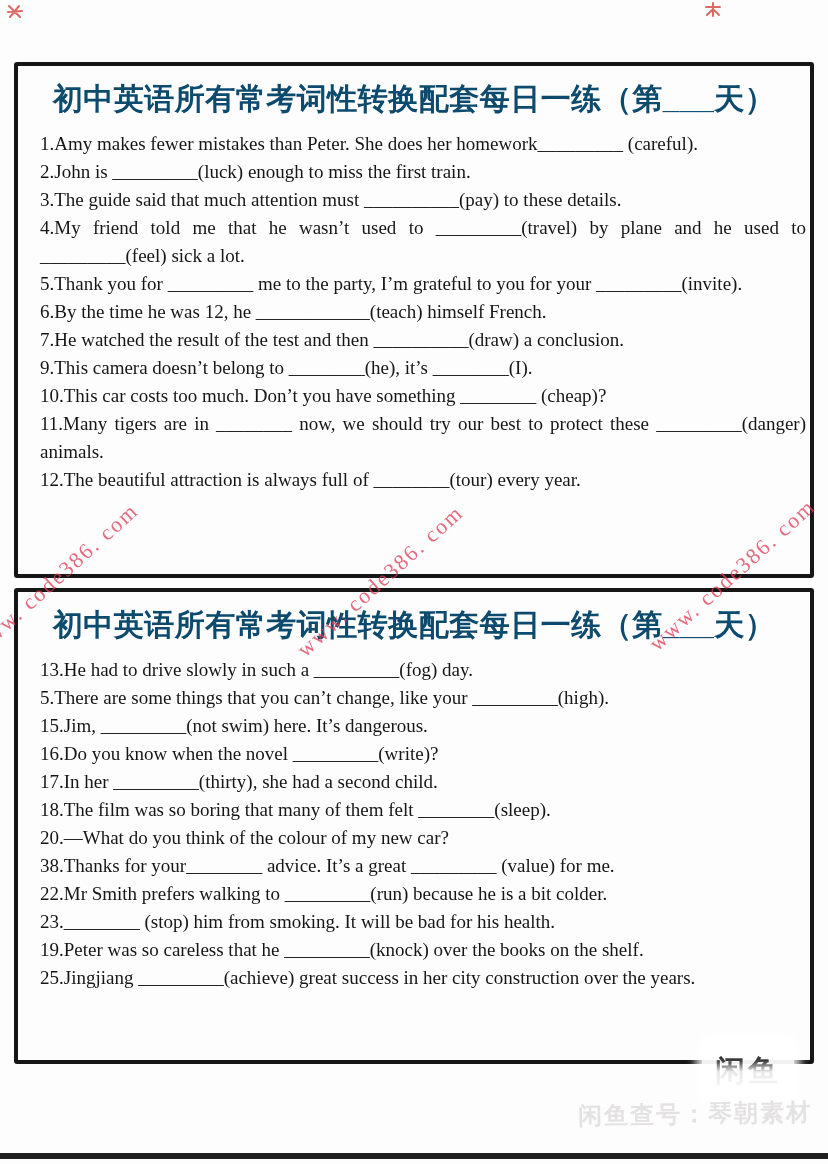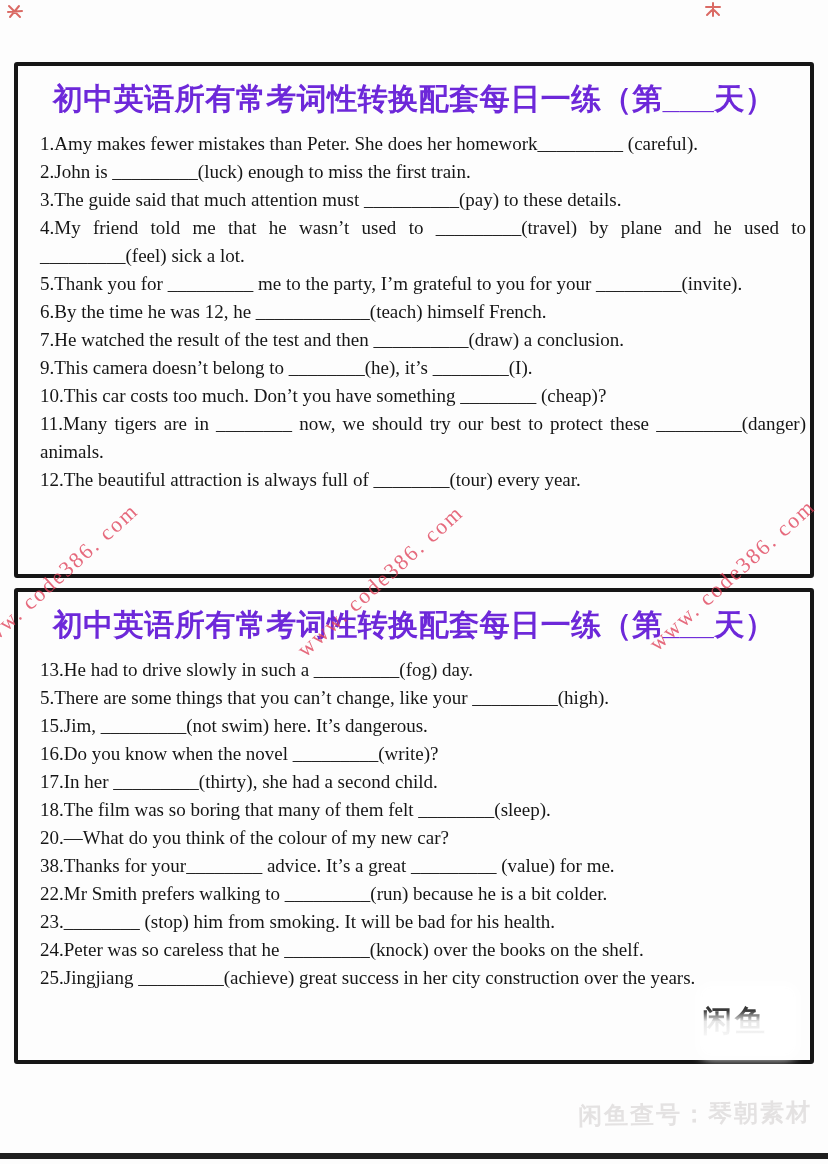--- a/index.html
+++ b/index.html
@@ -10,21 +10,21 @@
   }
   .box {
     position:absolute; left:14px; width:800px; box-sizing:border-box;
     border:4px solid #161616; border-radius:3px; background:transparent;
   }
   .box-1 { top:62px;  height:516px; }
   .box-2 { top:588px; height:476px; }
   .section-title {
     margin:16px 8px 8px; text-align:center;
     font-family:"Liberation Sans", sans-serif; font-weight:700;
-    font-size:30px; line-height:34px; letter-spacing:0.5px; color:#6d28d9;
+    font-size:30px; line-height:34px; letter-spacing:0.5px; color:#0c4a6e;
   }
   .section-body {
     padding:6px 4px 0 22px; font-size:19px; line-height:28px;
     text-align:justify; text-align-last:left;
   }
   .q { margin:0; }
   .q-indent { padding-left:24px; }
 
   .wm {
     position:absolute; white-space:nowrap; pointer-events:none;
@@ -34,24 +34,24 @@
   }
   .wm-left   { left:-52px; top:566px; }
   .wm-middle { left:273px; top:568px; }
   .wm-right  { left:625px; top:562px; }
 
   .corner-mark { position:absolute; opacity:0.75; }
   .corner-mark-left  { left:6px;  top:4px; }
   .corner-mark-right { left:704px; top:2px; }
 
   .logo-badge {
-    position:absolute; left:702px; top:988px; width:92px; height:66px;
+    position:absolute; left:702px; top:1038px; width:92px; height:66px;
     background:rgba(255,255,255,0.94); border-radius:10px;
     box-shadow:0 0 10px 6px rgba(255,255,255,0.85);
-    display:flex; align-items:center; justify-content:flex-start;
+    display:flex; align-items:center; justify-content:center;
   }
   .logo-text {
     font-family:"Liberation Sans", sans-serif; font-weight:700;
     font-size:30px; letter-spacing:3px; color:#b5b5b5;
   }
   @supports ((-webkit-background-clip: text) or (background-clip: text)) {
     .logo-text {
       background:linear-gradient(180deg,#262626 0%,#3d3d3d 24%,rgba(185,185,185,0.35) 50%,rgba(228,228,228,0.12) 100%);
       -webkit-background-clip:text; background-clip:text; color:transparent;
     }
@@ -102,21 +102,21 @@
       <p class="q">13.He had to drive slowly in such a _________(fog) day.</p>
       <p class="q">5.There are some things that you can’t change, like your _________(high).</p>
       <p class="q">15.Jim, _________(not swim) here. It’s dangerous.</p>
       <p class="q">16.Do you know when the novel _________(write)?</p>
       <p class="q">17.In her _________(thirty), she had a second child.</p>
       <p class="q">18.The film was so boring that many of them felt ________(sleep).</p>
       <p class="q">20.—What do you think of the colour of my new car?</p>
       <p class="q">38.Thanks for your________ advice. It’s a great _________ (value) for me.</p>
       <p class="q">22.Mr Smith prefers walking to _________(run) because he is a bit colder.</p>
       <p class="q">23.________ (stop) him from smoking. It will be bad for his health.</p>
-      <p class="q">24.Peter was so careless that he _________(knock) over the books on the shelf.</p>
+      <p class="q">19.Peter was so careless that he _________(knock) over the books on the shelf.</p>
       <p class="q">25.Jingjiang _________(achieve) great success in her city construction over the years.</p>
     </div>
   </section>
 
   <div class="wm wm-left">www. code386. com</div>
   <div class="wm wm-middle">www. code386. com</div>
   <div class="wm wm-right">www. code386. com</div>
 
   <div class="logo-badge">
     <span class="logo-text">闲鱼</span>

